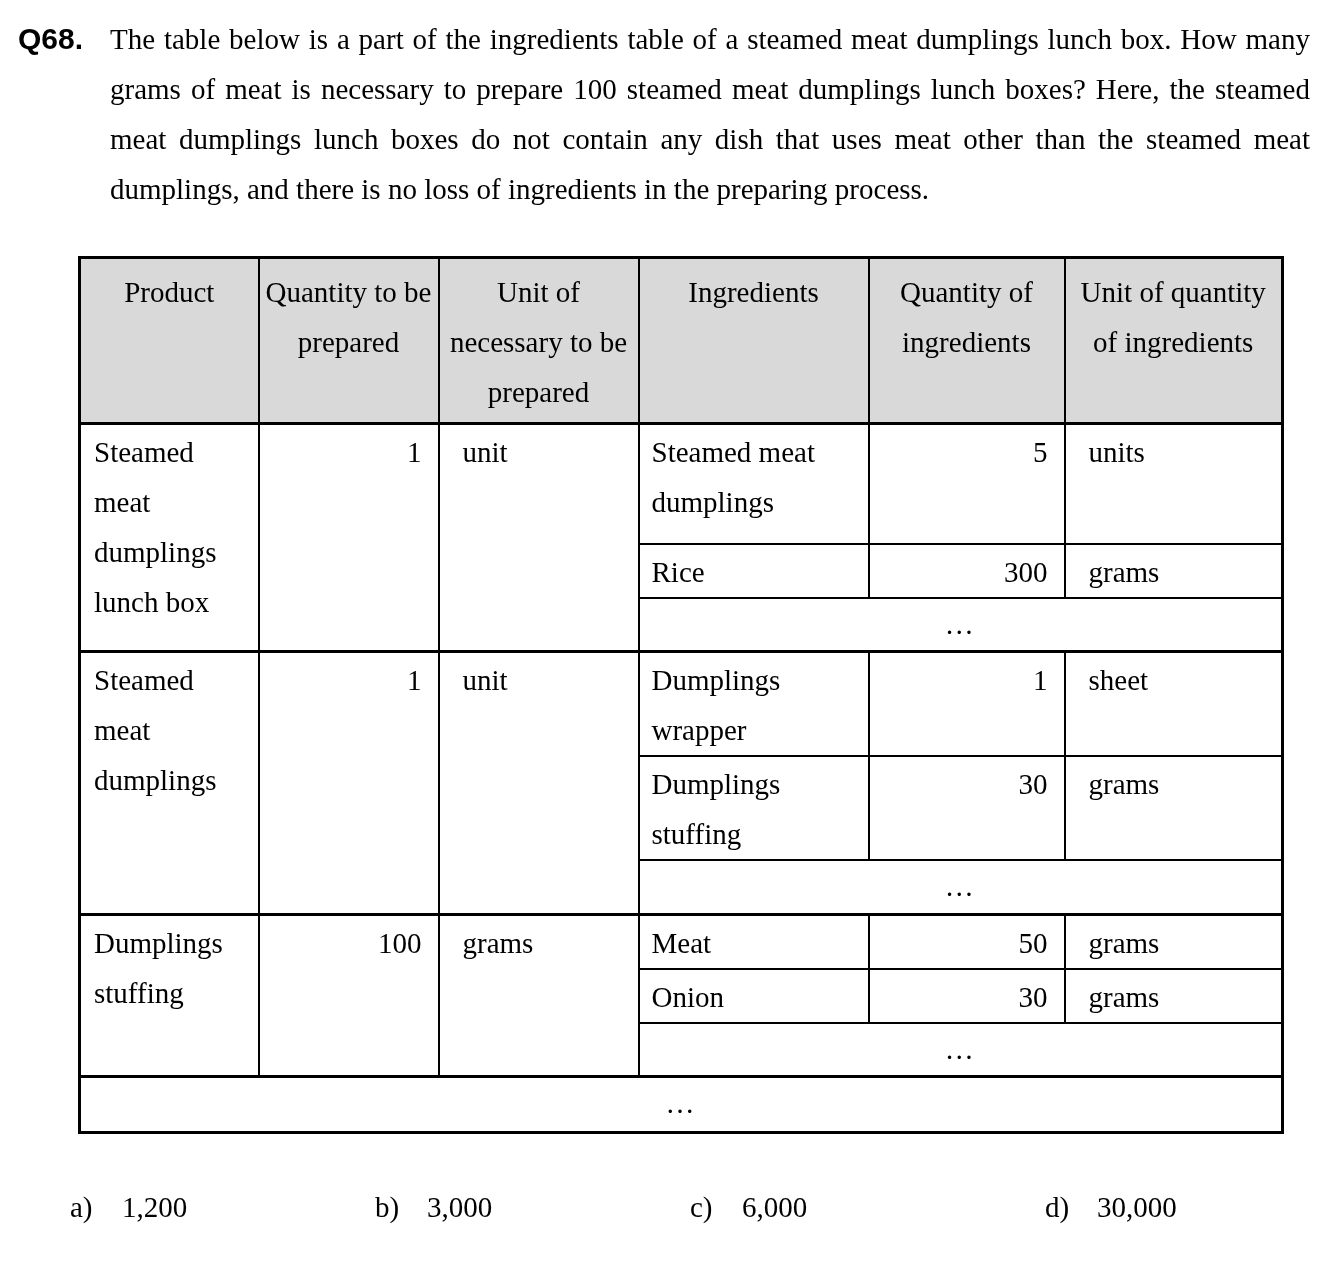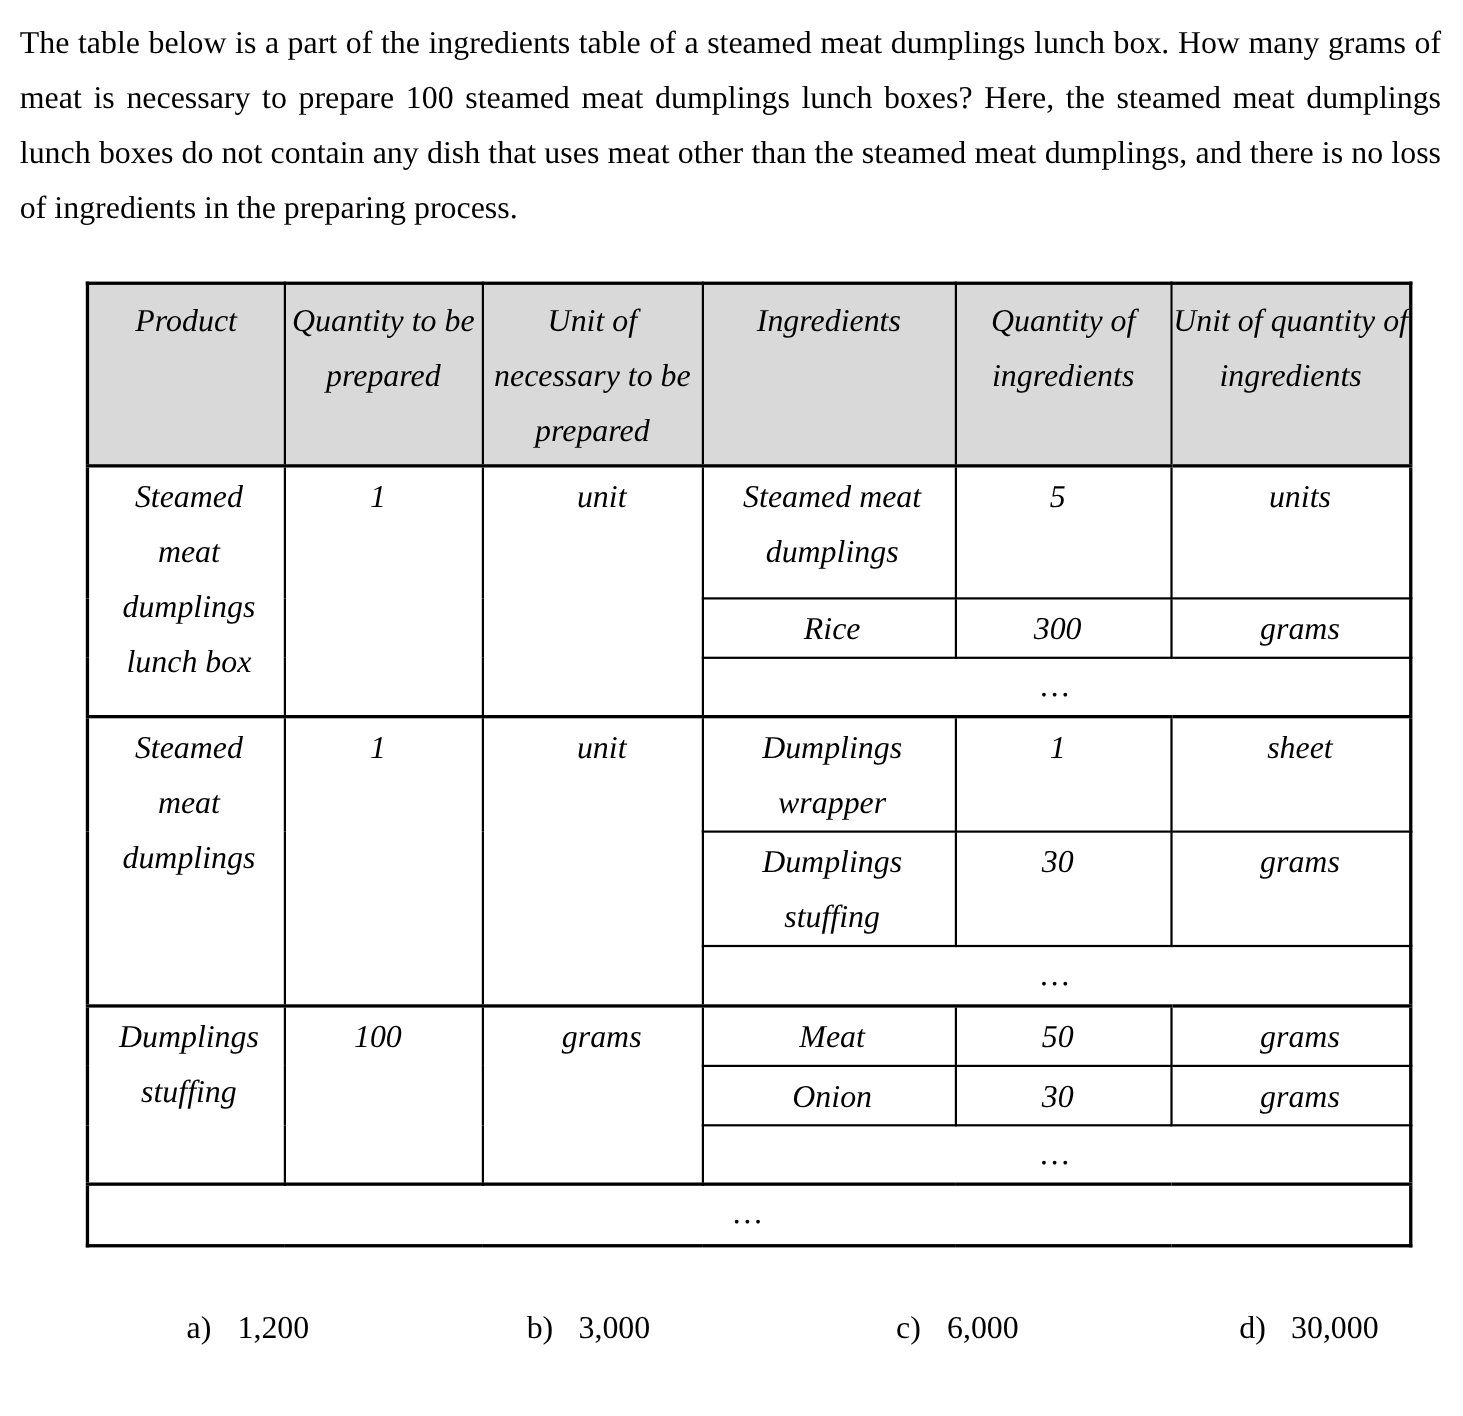--- a/index.html
+++ b/index.html
@@ -32,30 +32,28 @@
     text-align: justify;
   }
 
   
   table.ing {
     border-collapse: collapse;
     table-layout: fixed;
     width: 1203px;
     margin: 42px 0 0 78px;
     border: 3px solid #000;
-    font-style: italic;
   }
   table.ing th, table.ing td {
     border: 2px solid #000;
     vertical-align: top;
     font-size: 29px;
     line-height: 50px;
     font-weight: normal;
     overflow: hidden;
-    text-align: center;
   }
   tr.hrow th {
     background: var(--hdr, #d9d9d9);
     text-align: center;
     padding-top: 8px;
     height: 166px;
     border-bottom: 3px solid #000;
   }
   tr.gstart td { border-top: 3px solid #000; }
 
@@ -80,33 +78,34 @@
   .h56  { height: 56px; }
 
   
   .choices {
     display: grid;
     grid-template-columns: 305px 315px 355px 1fr;
     margin: 48px 0 0 70px;
     font-size: 29px;
     line-height: 50px;
   }
-  .choice { white-space: nowrap; text-align: center; }
+  .choice { white-space: nowrap; }
   .choice .lbl {
     display: inline-block;
     min-width: 34px;
     margin-right: 18px;
   }
 </style>
 </head>
 <body>
 
 <div class="page">
 
   <div class="question">
+    <span class="qnum">Q68.</span>
     <p class="qtext">The table below is a part of the ingredients table of a steamed meat dumplings lunch box. How many grams of meat is necessary to prepare 100 steamed meat dumplings lunch boxes? Here, the steamed meat dumplings lunch boxes do not contain any dish that uses meat other than the steamed meat dumplings, and there is no loss of ingredients in the preparing process.</p>
   </div>
 
   <table class="ing">
     <colgroup>
       <col style="width:179px">
       <col style="width:180px">
       <col style="width:200px">
       <col style="width:230px">
       <col style="width:196px">

